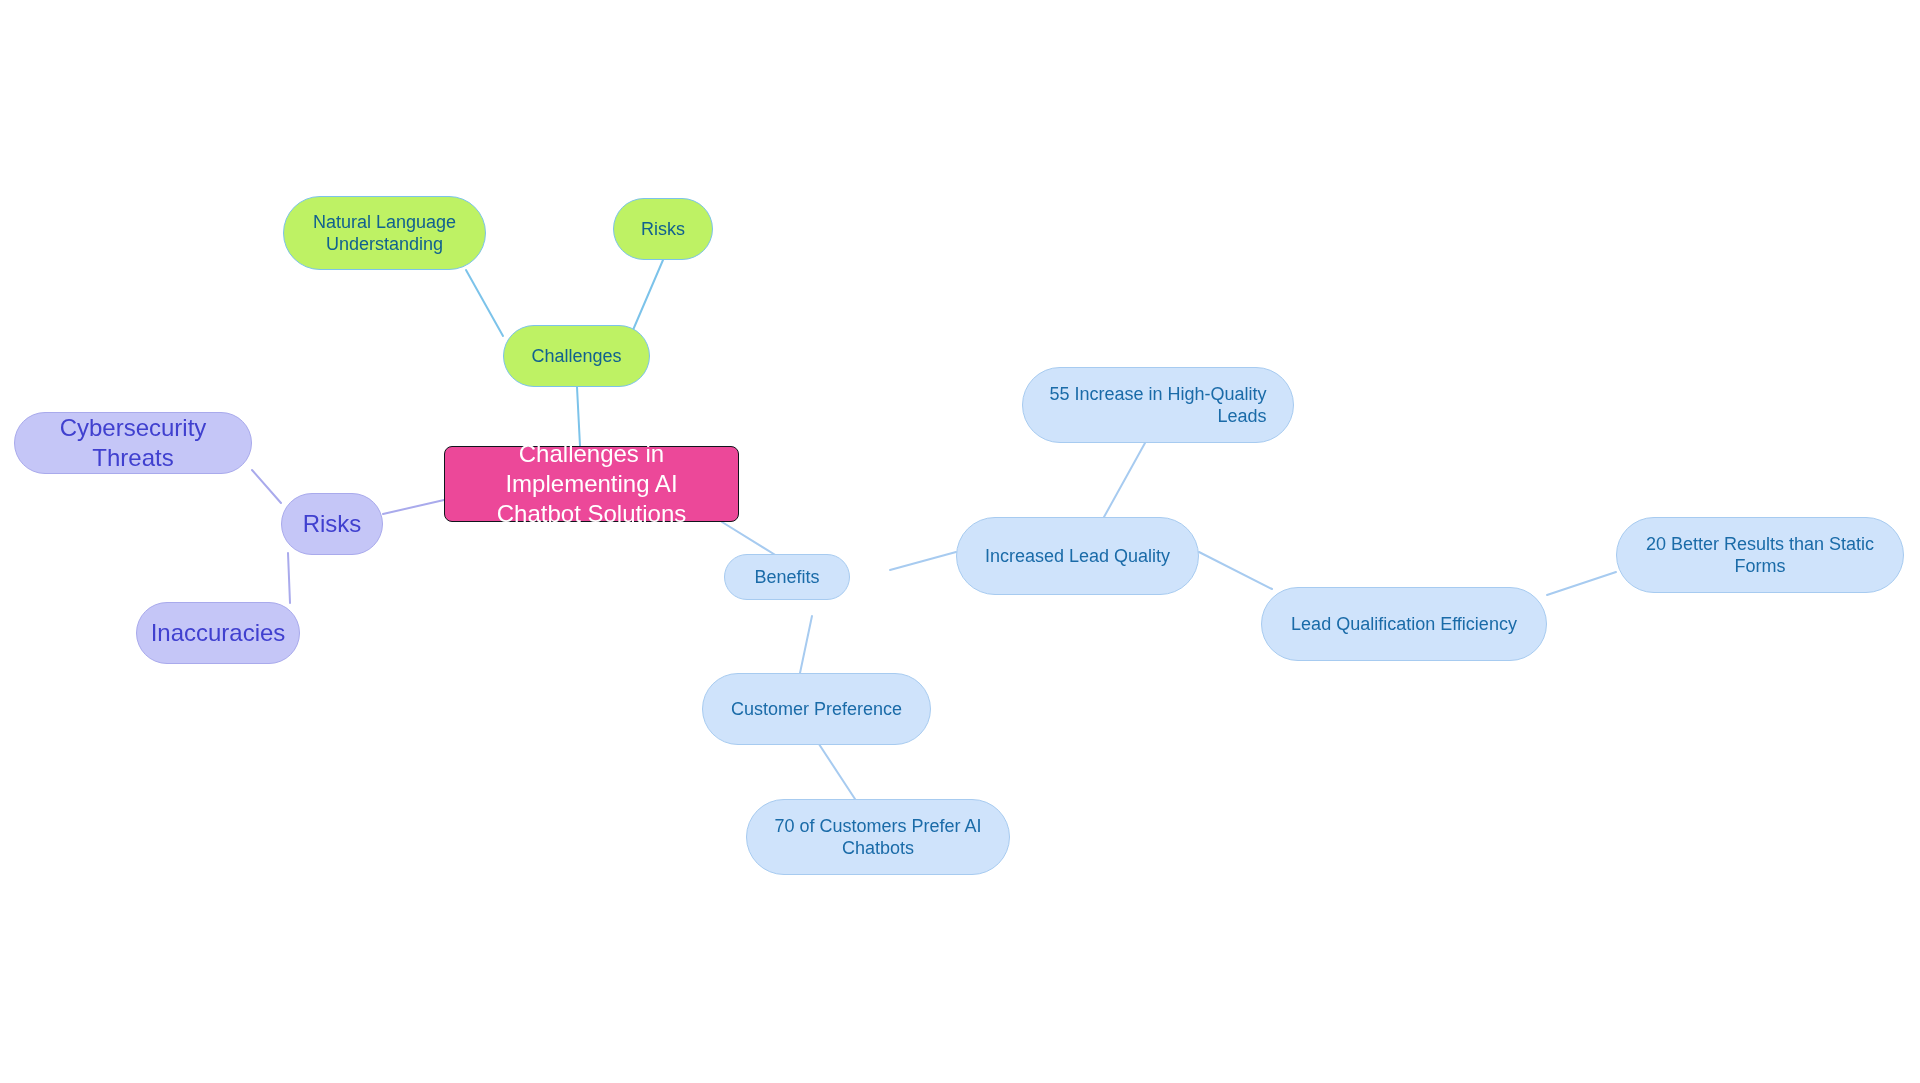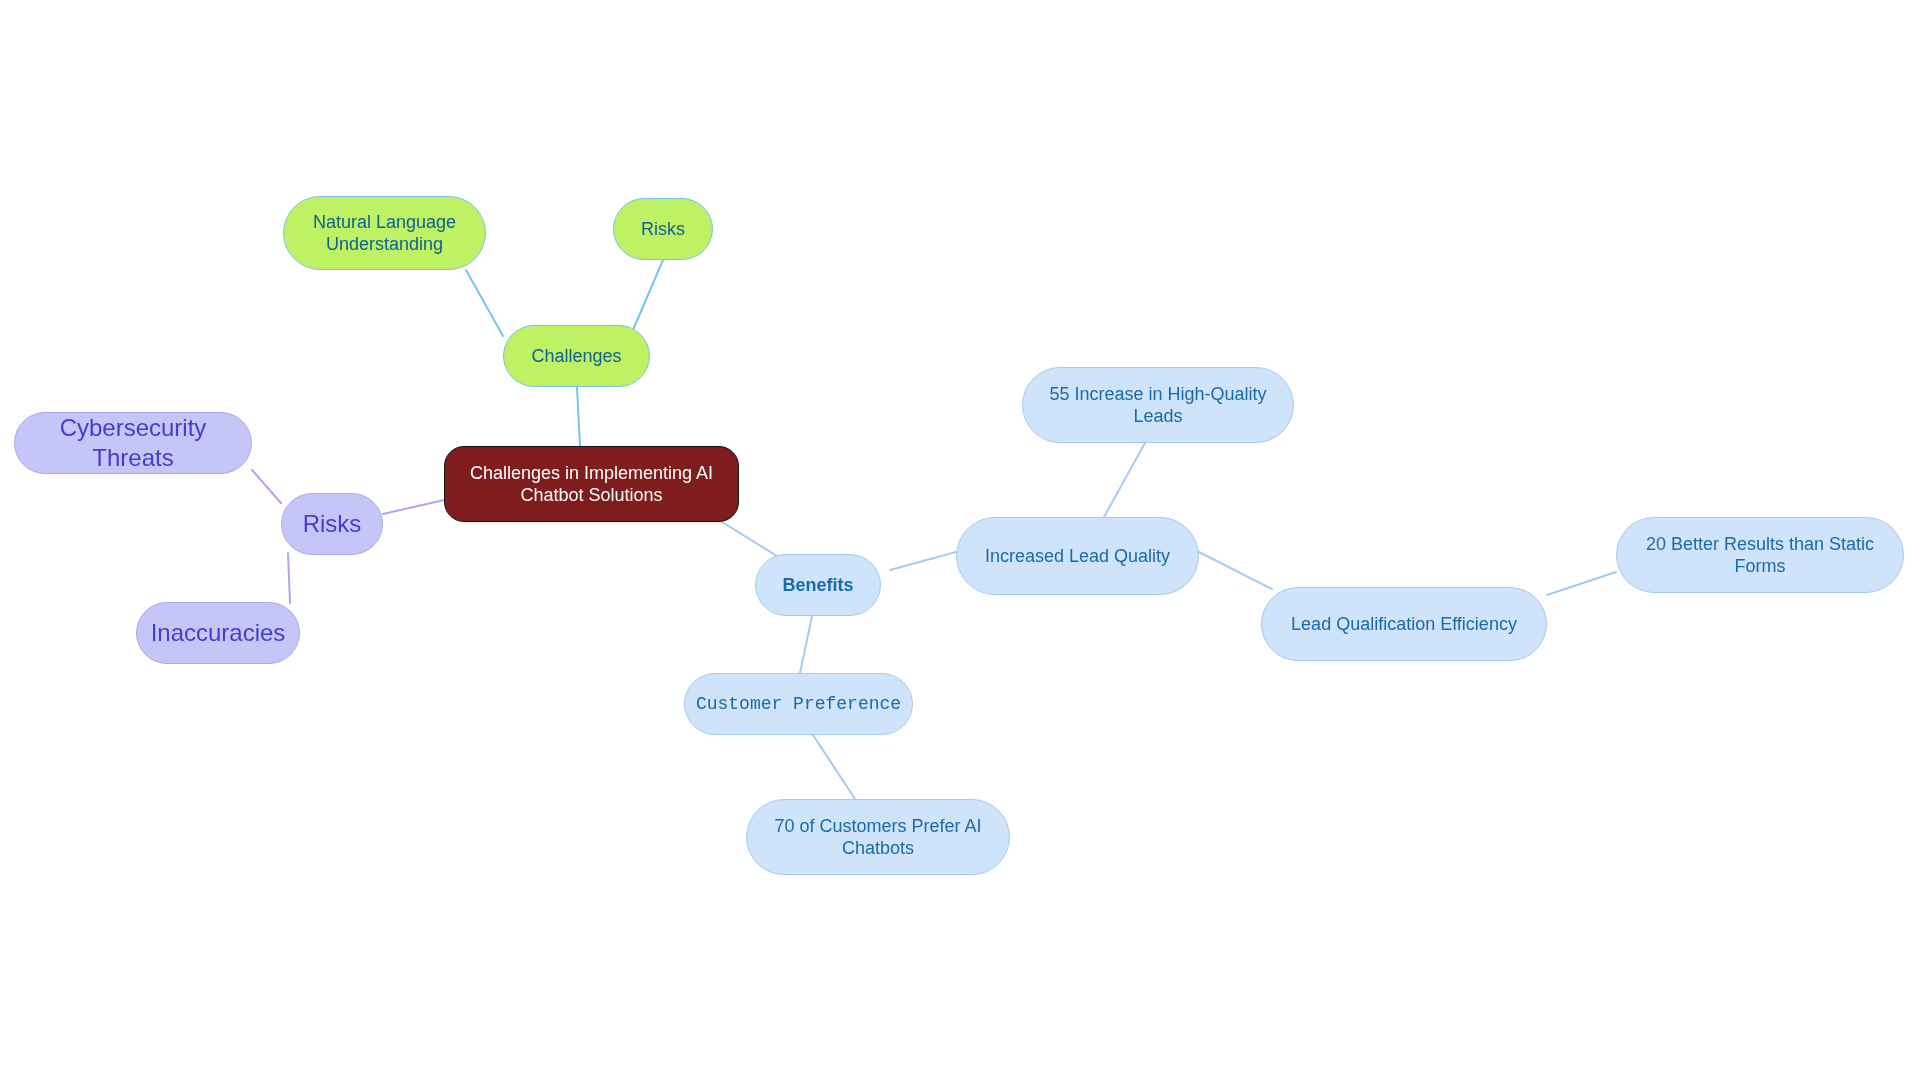--- a/index.html
+++ b/index.html
@@ -31,25 +31,25 @@
     justify-content: center;
     text-align: center;
     border-radius: 999px;
     border-style: solid;
     border-width: 1px;
     line-height: 1.25;
     white-space: pre-line;
     padding: 4px 10px;
   }
   .node-root {
-    background: #7f1d1d;
+    background: #ec4899;
     border-color: #10151c;
     color: #ffffff;
-    font-size: 18px;
-    border-radius: 20px;
+    font-size: 24px;
+    border-radius: 8px;
   }
   .node-challenges {
     background: #bef264;
     border-color: #7cc3ea;
     color: #11618f;
     font-size: 18px;
   }
   .node-risks {
     background: #c5c6f7;
     border-color: #a9aaec;
@@ -85,24 +85,24 @@
   <div id="node-layer">
       <div class="node node-root" style="left: 444px; top: 446px; width: 295px; height: 76px;">Challenges in Implementing AI
 Chatbot Solutions</div>
       <div class="node node-challenges" style="left: 503px; top: 325px; width: 147px; height: 62px;">Challenges</div>
       <div class="node node-challenges" style="left: 283px; top: 196px; width: 203px; height: 74px;">Natural Language
 Understanding</div>
       <div class="node node-challenges" style="left: 613px; top: 198px; width: 100px; height: 62px;">Risks</div>
       <div class="node node-risks" style="left: 281px; top: 493px; width: 102px; height: 62px;">Risks</div>
       <div class="node node-risks" style="left: 14px; top: 412px; width: 238px; height: 62px;">Cybersecurity Threats</div>
       <div class="node node-risks" style="left: 136px; top: 602px; width: 164px; height: 62px;">Inaccuracies</div>
-      <div class="node node-benefits" style="left: 755px; top: 554px; width: 126px; height: 62px; font-weight: bold;">Benefits</div>
+      <div class="node node-benefits" style="left: 724px; top: 554px; width: 126px; height: 46px;">Benefits</div>
       <div class="node node-benefits" style="left: 956px; top: 517px; width: 243px; height: 78px;">Increased Lead Quality</div>
-      <div class="node node-benefits" style="left: 1022px; top: 367px; width: 272px; height: 76px;">55 Increase in High-Quality
+      <div class="node node-benefits" style="left: 1022px; top: 367px; width: 272px; height: 76px; text-align: right;">55 Increase in High-Quality
 Leads</div>
       <div class="node node-benefits" style="left: 1261px; top: 587px; width: 286px; height: 74px;">Lead Qualification Efficiency</div>
       <div class="node node-benefits" style="left: 1616px; top: 517px; width: 288px; height: 76px;">20 Better Results than Static
 Forms</div>
-      <div class="node node-benefits" style="left: 684px; top: 673px; width: 229px; height: 62px; font-family: Liberation Mono, monospace;">Customer Preference</div>
+      <div class="node node-benefits" style="left: 702px; top: 673px; width: 229px; height: 72px;">Customer Preference</div>
       <div class="node node-benefits" style="left: 746px; top: 799px; width: 264px; height: 76px;">70 of Customers Prefer AI
 Chatbots</div>
     </div>
 </div>
 
 </body></html>

